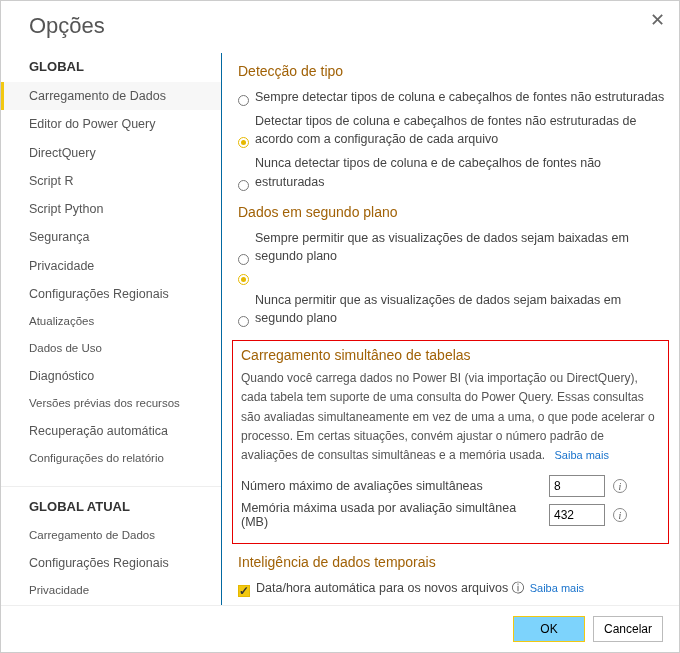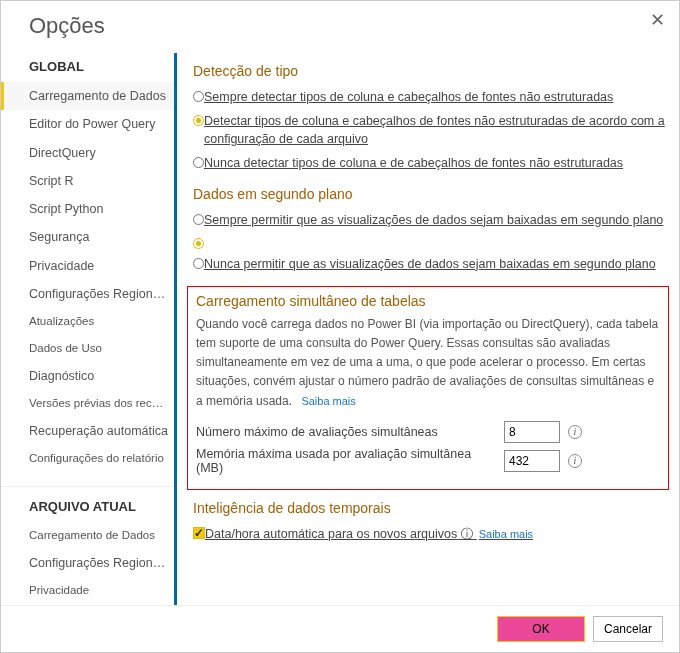--- a/index.html
+++ b/index.html
@@ -31,22 +31,22 @@
     color: #555;
     font-weight: 300;
     padding: 12px 0 14px 28px;
   }
   .body {
     flex: 1;
     display: flex;
     overflow: hidden;
   }
   .sidebar {
-    width: 176px;
-    border-right: 3px solid #0369a1;
+    width: 221px;
+    border-right: 1px solid #0369a1;
     overflow-y: scroll;
     padding-bottom: 8px;
   }
   .sidebar::-webkit-scrollbar { width: 10px; }
   .sidebar::-webkit-scrollbar-thumb { background: #bbb; }
   .sidebar::-webkit-scrollbar-track { background: #eee; }
   .section-head {
     font-size: 13px;
     font-weight: 600;
     color: #333;
@@ -78,26 +78,26 @@
   .main::-webkit-scrollbar { width: 10px; }
   .main::-webkit-scrollbar-thumb { background: #bbb; }
   .main::-webkit-scrollbar-track { background: #eee; }
   .sect-title {
     font-size: 14px;
     color: #a16207;
     margin: 6px 0 6px 0;
   }
   .opt-row {
     display: flex;
-    align-items: flex-start;
+    align-items: flex-end;
+    gap: 6px;
     padding: 3px 0;
     font-size: 12.5px;
     color: #444;
     line-height: 1.45;
-    text-decoration: underline;
   }
   .radio {
     width: 11px; height: 11px;
     border: 1px solid #777;
     border-radius: 50%;
     flex: 0 0 auto;
     margin-top: 3px;
     position: relative;
     background: #fff;
   }
@@ -176,23 +176,23 @@
   }
   .btn {
     min-width: 70px;
     height: 26px;
     border: 1px solid #bbb;
     background: #fff;
     font-size: 12px;
     cursor: pointer;
   }
   .btn.primary {
-    background: #ec4899;
+    background: #7dd3fc;
     border-color: #f2c811;
-    width: 88px;
+    width: 72px;
   }
 </style>
 </head>
 <body>
 
 <div class="dialog">
   <div class="close-x">✕</div>
   <div class="title">Opções</div>
 
   <div class="body">
@@ -207,21 +207,21 @@
       <div class="nav-item">Segurança</div>
       <div class="nav-item">Privacidade</div>
       <div class="nav-item">Configurações Regionais</div>
       <div class="nav-item small">Atualizações</div>
       <div class="nav-item small">Dados de Uso</div>
       <div class="nav-item">Diagnóstico</div>
       <div class="nav-item small">Versões prévias dos recursos</div>
       <div class="nav-item">Recuperação automática</div>
       <div class="nav-item small">Configurações do relatório</div>
 
-      <div class="section-head mt">ARQUIVO ATUAL</div>
+      <div class="section-head mt">GLOBAL ATUAL</div>
       <div class="nav-item small">Carregamento de Dados</div>
       <div class="nav-item">Configurações Regionais</div>
       <div class="nav-item small">Privacidade</div>
 
     </div>
 
     <div class="main">
 
       <div class="sect-title">Detecção de tipo</div>
       <div class="opt-row">

